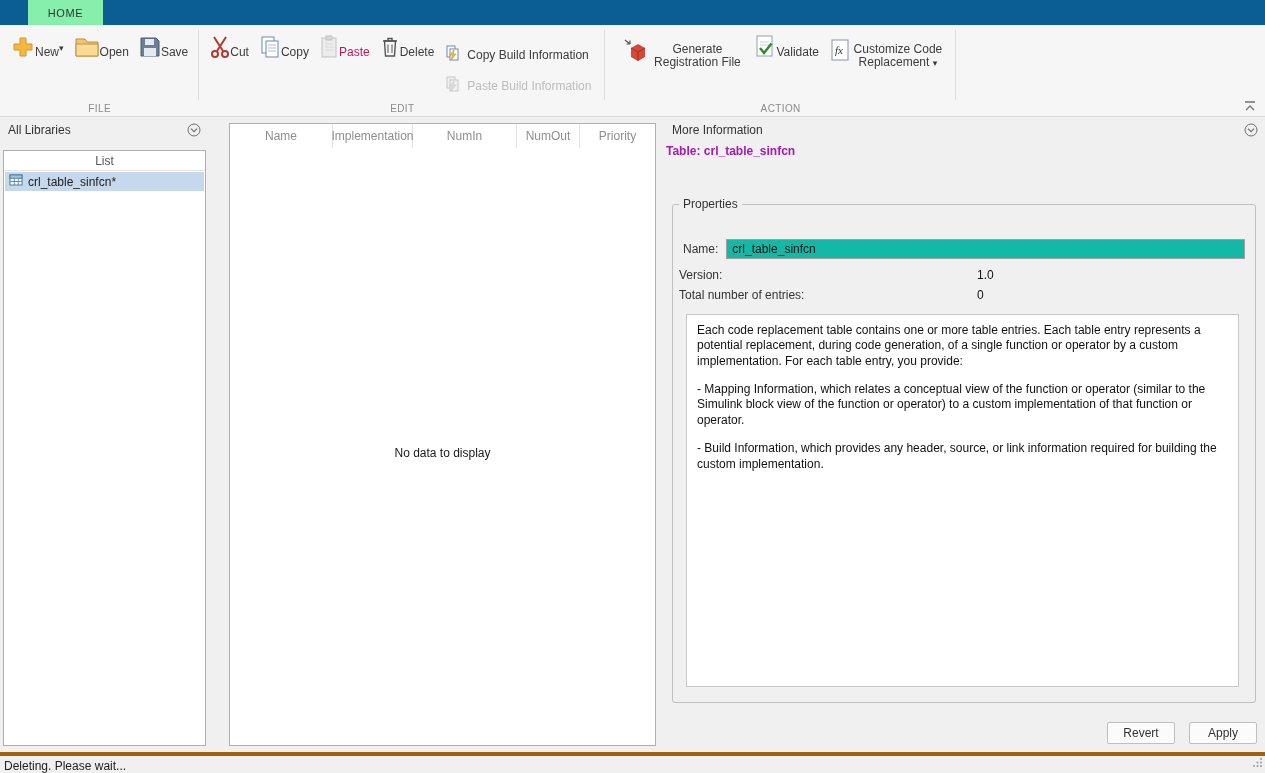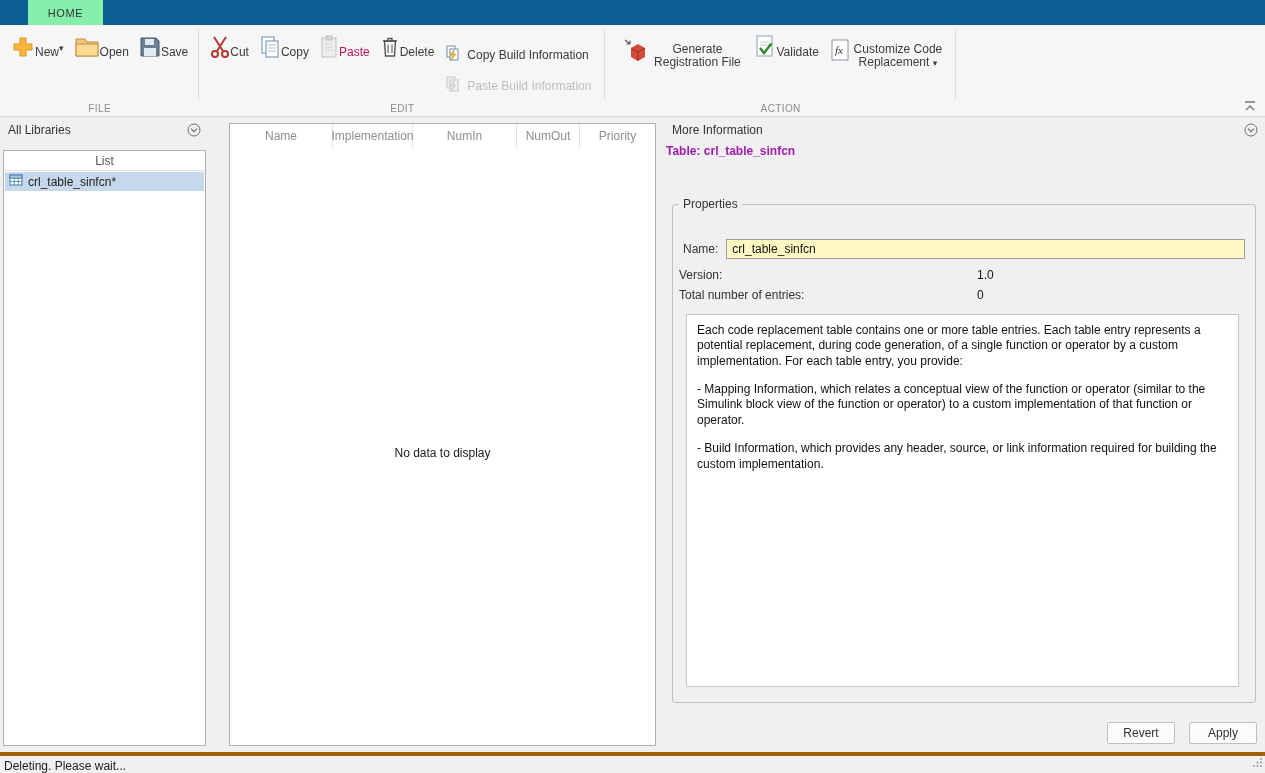--- a/index.html
+++ b/index.html
@@ -63,21 +63,21 @@
   
   .right-panel { position:absolute; top:0; left:664px; right:0; bottom:0; }
   .rp-title { position:absolute; top:6px; left:8px; color:#333; }
   .rp-chevron { position:absolute; top:6px; right:7px; }
   .rp-table-heading { position:absolute; top:27px; left:2px; font-weight:bold; color:#a21caf; }
   .props { position:absolute; top:48px; left:8px; right:9px; bottom:49px;
            border:1px solid #c0c0c0; border-radius:3px; background:#f0f0f0;margin-top:32px; }
   .props legend { font-size:12px; color:#333; padding:0 4px; margin-left:6px; }
   .name-row { position:absolute; top:28px; left:10px; right:10px; display:flex; align-items:center; }
   .name-row label { margin-right:8px; color:#333; }
-  .name-input { flex:1; height:20px; border:1px solid #a0a0a0; background:#fef9c3;
+  .name-input { flex:1; height:20px; border:1px solid #a0a0a0; background:#14b8a6;
                 font-family:inherit; font-size:12px; padding:1px 5px; color:#111; }
   .prop-row { position:absolute; left:6px; right:10px; height:16px; color:#333; }
   .prop-row .val { position:absolute; left:298px; color:#111; }
   .row-version { top:57px; }
   .row-entries { top:77px; }
   .desc-box { position:absolute; top:103px; left:13px; right:16px; bottom:15px;
               background:#fff; border:1px solid #c8c8c8; padding:8px 10px;
               overflow:auto; color:#111; line-height:1.28; }
   .desc-box p { margin:0 0 13px; }
   .rp-buttons { position:absolute; right:8px; bottom:8px; display:flex; gap:14px; }

